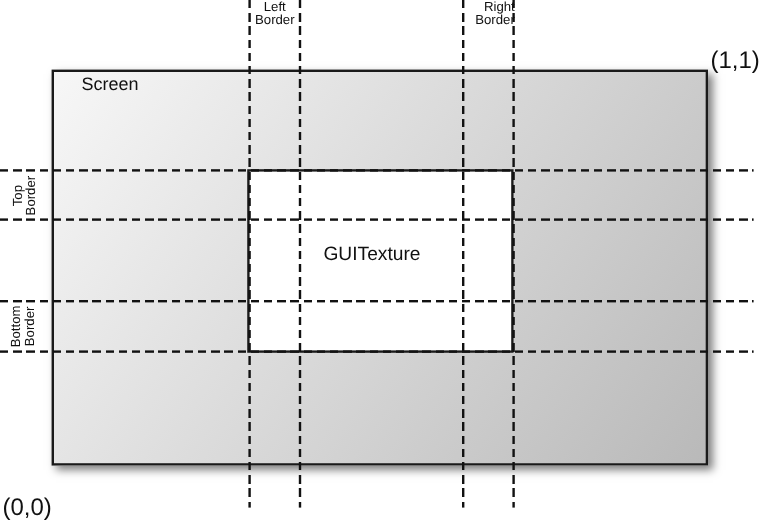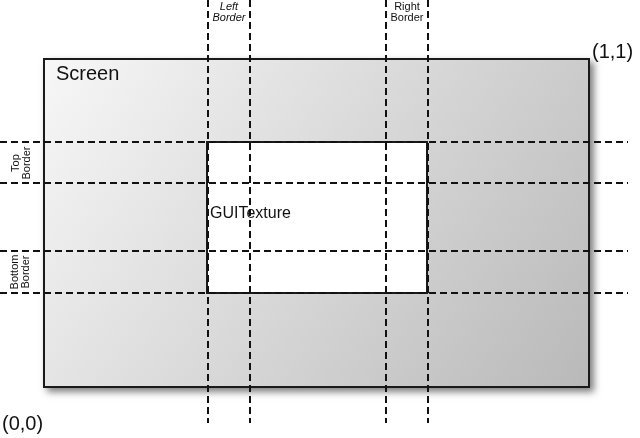--- a/index.html
+++ b/index.html
@@ -43,40 +43,40 @@
   }
   .guide.h {
     left: 0; height: 2px; width: 628px;
     background: repeating-linear-gradient(to right,
       var(--line-color, #111111) 0px, var(--line-color, #111111) 7px,
       transparent 7px, transparent 11px);
   }
 
   
   .screen-label {
-    position: absolute; left: 56px; top: 62px;
-    font-size: 20px;
+    position: absolute; left: 68px; top: 62px;
+    font-size: 15px;
   }
   .texture-label {
-    position: absolute; left: 210px; top: 204px; width: 222px;
-    text-align: left; font-size: 16px;
+    position: absolute; left: 199px; top: 204px; width: 222px;
+    text-align: center; font-size: 16px;
   }
   .coord { position: absolute; font-size: 20px; }
   .coord-tr { left: 592px; top: 40px; }
   .coord-bl { left: 2px; top: 412px; }
 
   .border-label {
     position: absolute;
     font-size: 11px; line-height: 11px;
     text-align: center;
     white-space: nowrap;
   }
   .border-label span { display: block; }
-  .top-label-left  { left: 207px; top: 1px; width: 44px; font-style: italic; }
-  .top-label-right { left: 385px; top: 1px; width: 44px; }
+  .top-label-left  { left: 207px; top: 1px; width: 44px; }
+  .top-label-right { left: 385px; top: 1px; width: 44px; text-align: right; }
   .side-label-top {
     left: 0px; top: 151px; width: 44px; height: 24px;
     transform: rotate(-90deg); transform-origin: center;
   }
   .side-label-bottom {
     left: -3px; top: 260px; width: 48px; height: 24px;
     transform: rotate(-90deg); transform-origin: center;
   }
 </style>
 </head>

